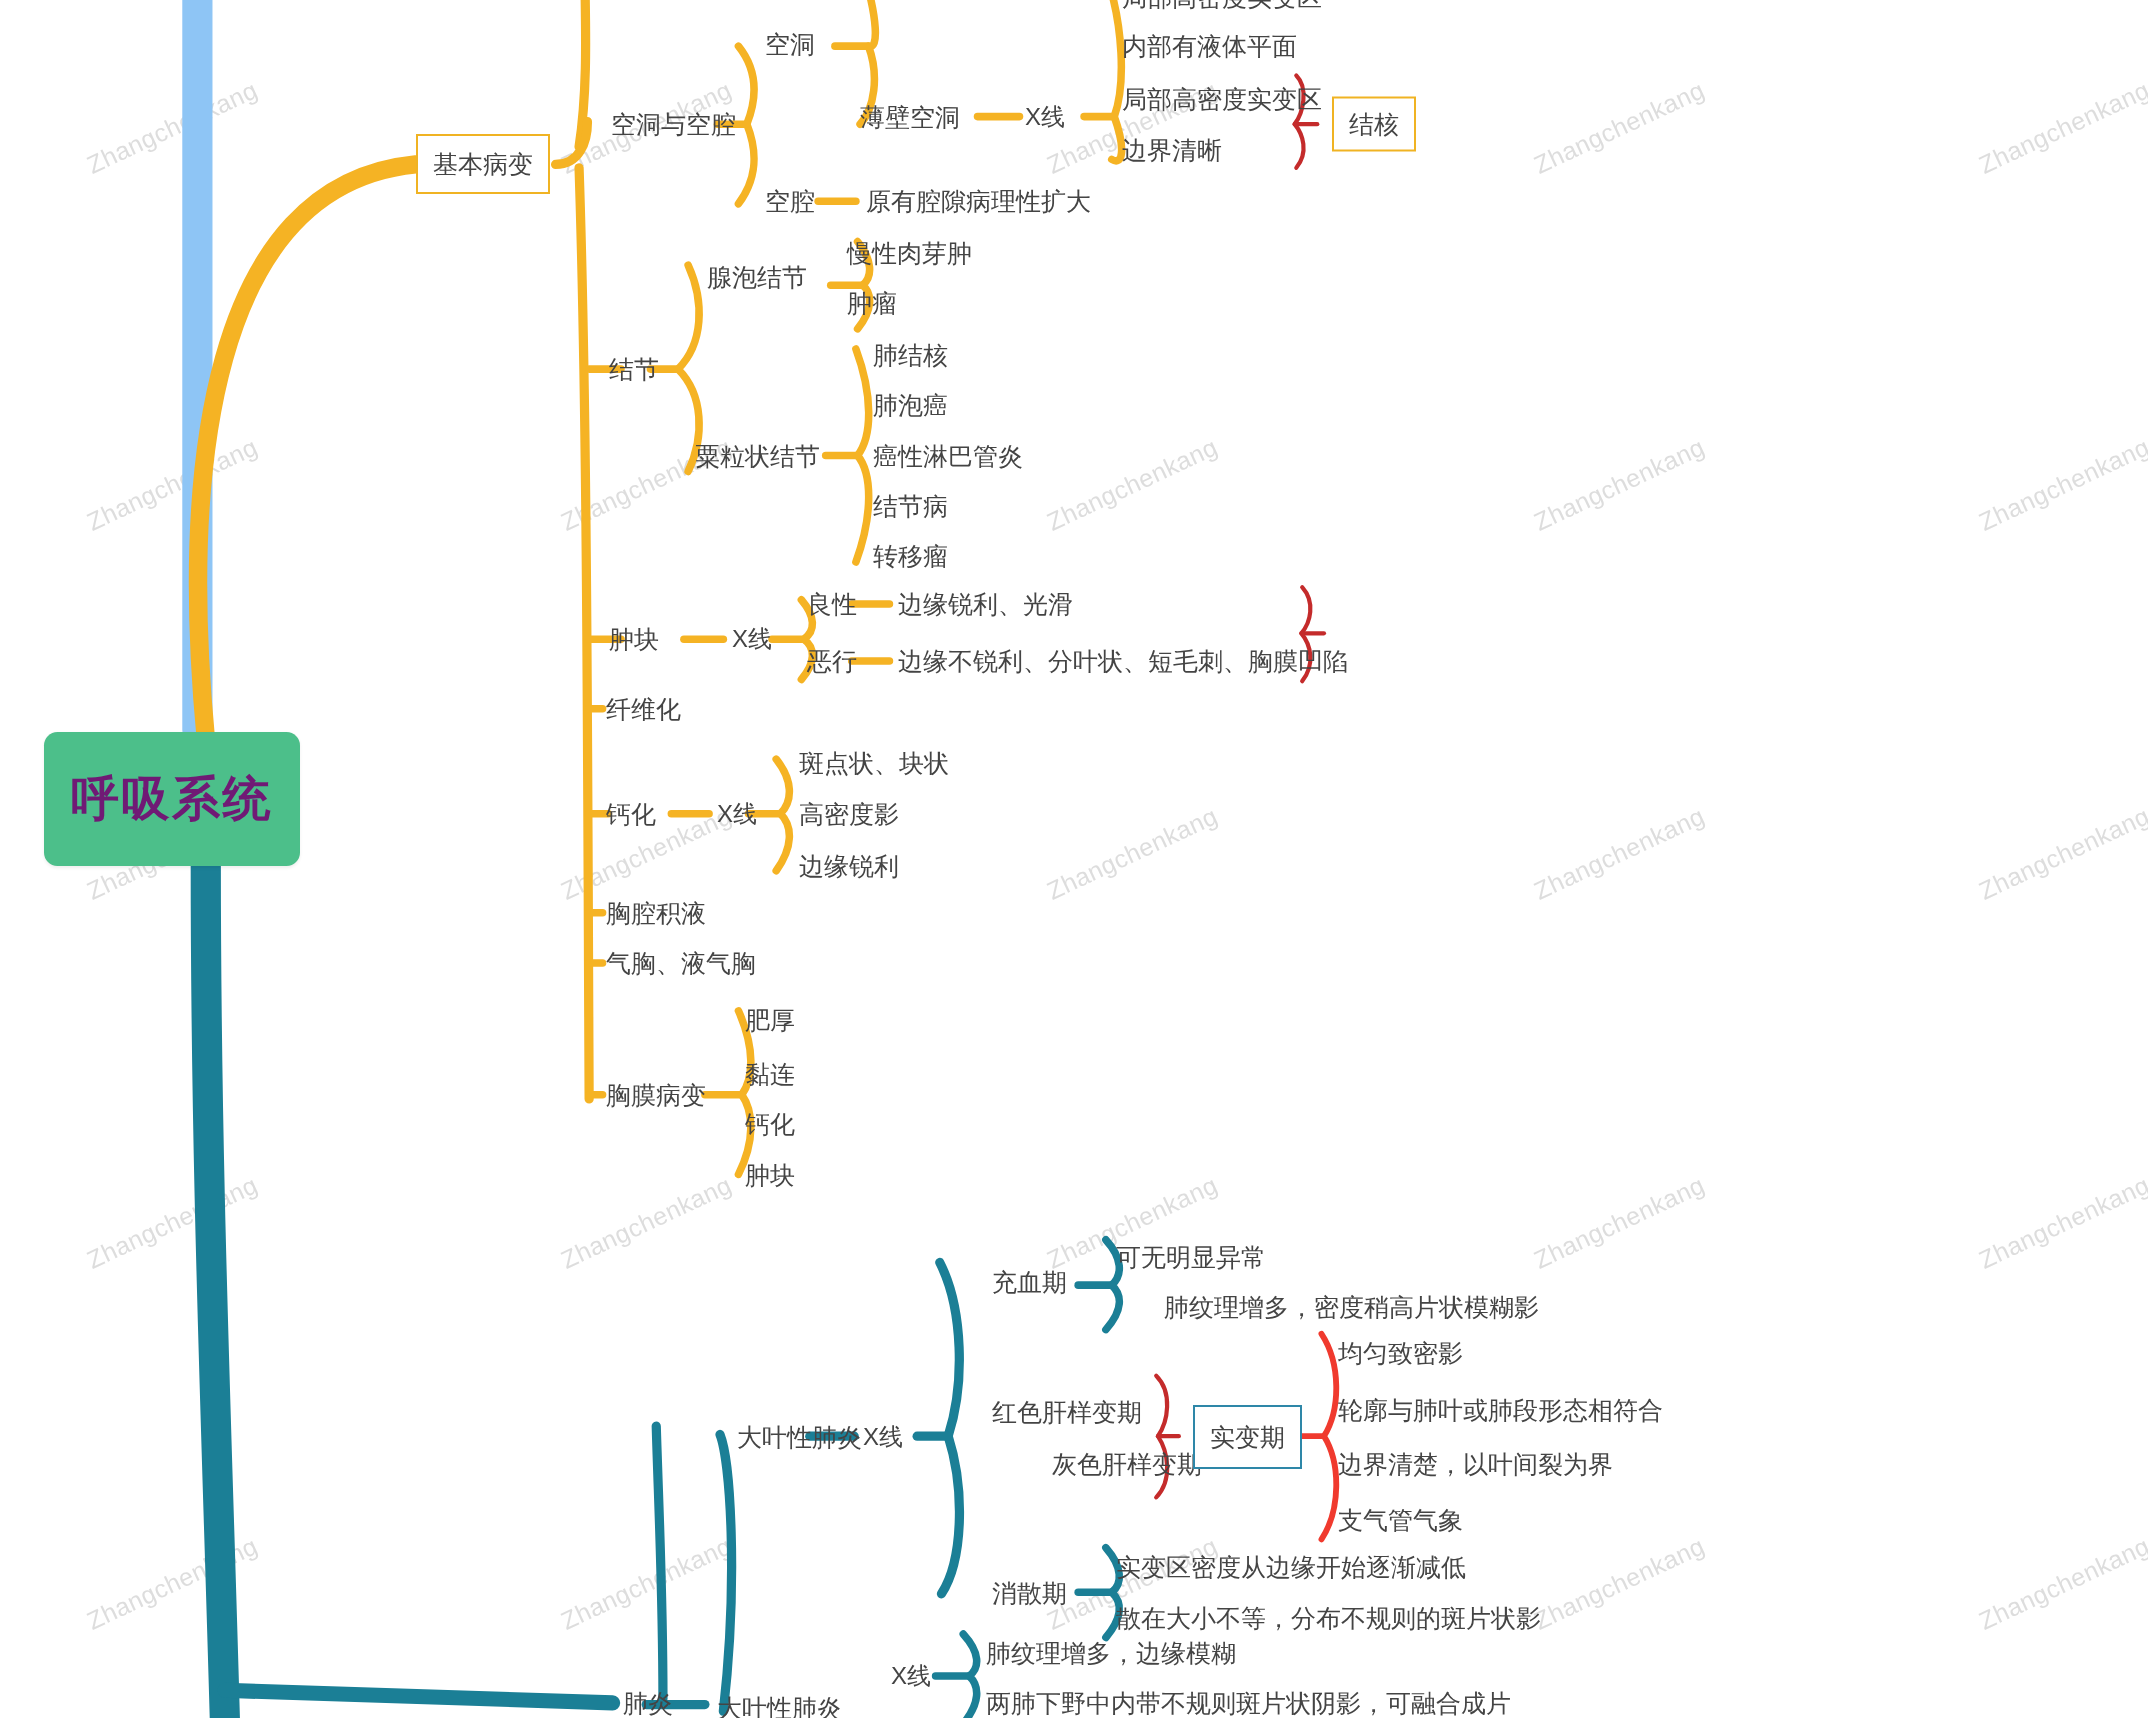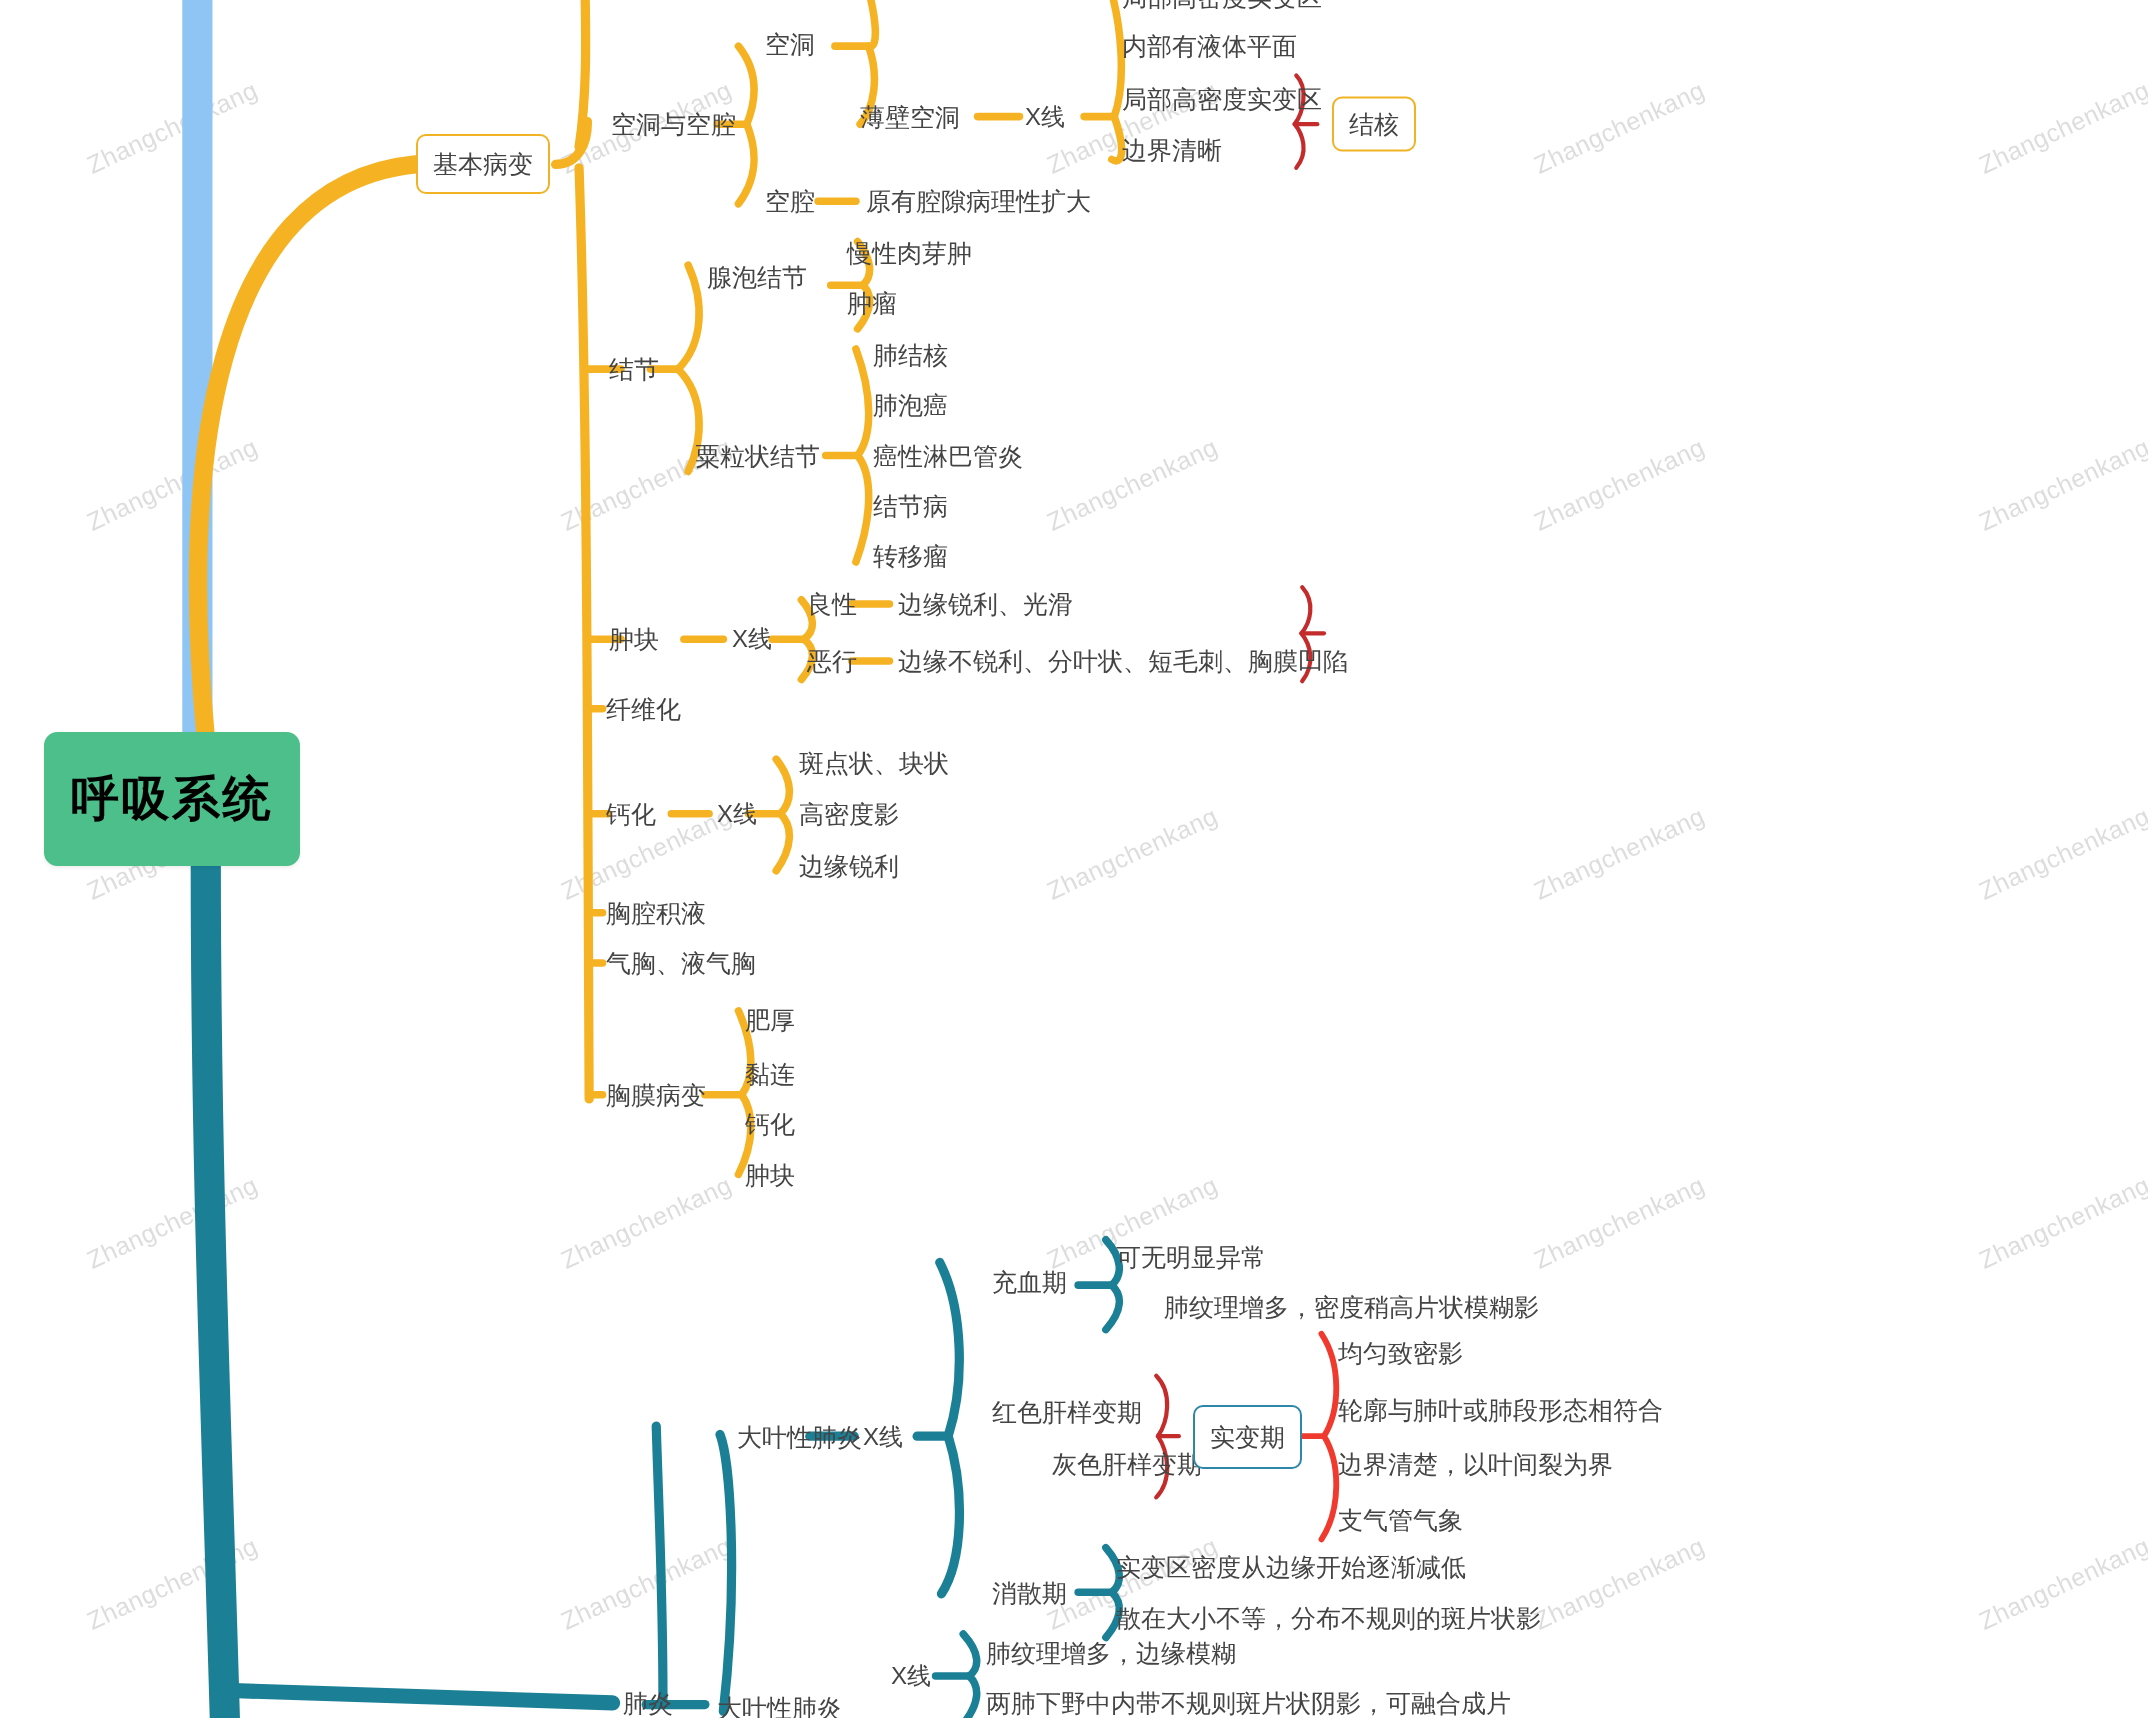--- a/index.html
+++ b/index.html
@@ -33,33 +33,33 @@
     line-height: 1;
     transform: translateY(-50%);
   }
   .node.sm { font-size: 24px; }
 
   
   .center-node {
     position: absolute;
     background: #4cbf8a;
     border-radius: 13.4px;
-    color: #000000;
+    color: #701a75;
     font-size: 48px;
     font-weight: 600;
     display: flex; align-items: center; justify-content: center;
     letter-spacing: 2.5px;
     box-shadow: 0 1.7px 3.4px rgba(0,0,0,.07);
   }
 
   
   .boxed {
     position: absolute;
     border: 2.5px solid #f0b323;
-    border-radius: 10px;
+    border-radius: 0;
     background: #ffffff;
     color: #444444;
     display: flex; align-items: center; justify-content: center;
     font-size: 25px;
     transform: translateY(-50%);
     white-space: nowrap;
     padding: 0 15px;
   }
   .boxed.blue { border-color: #2e87a8; }
 </style>

